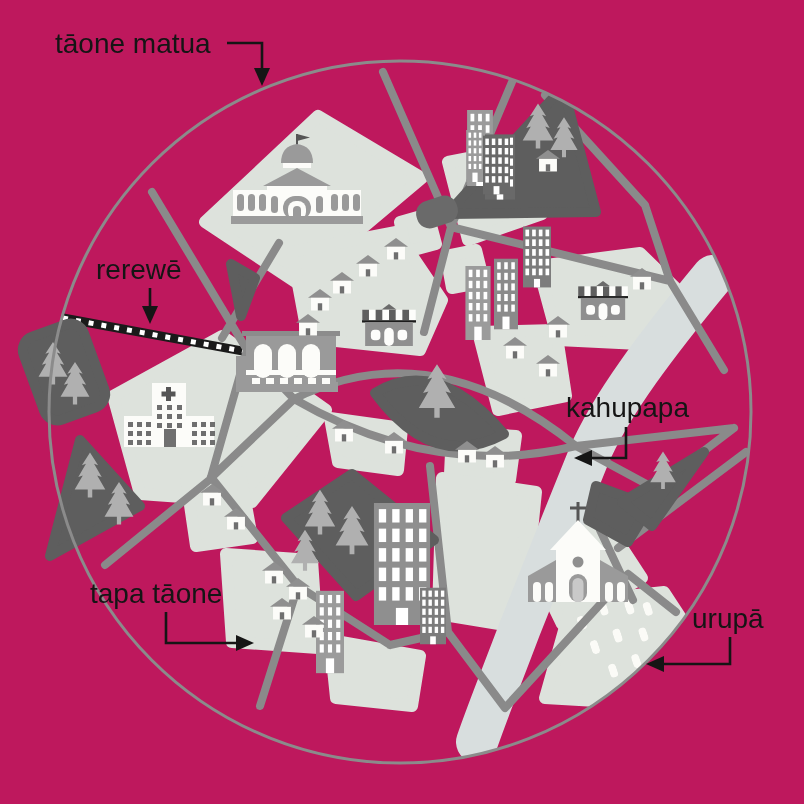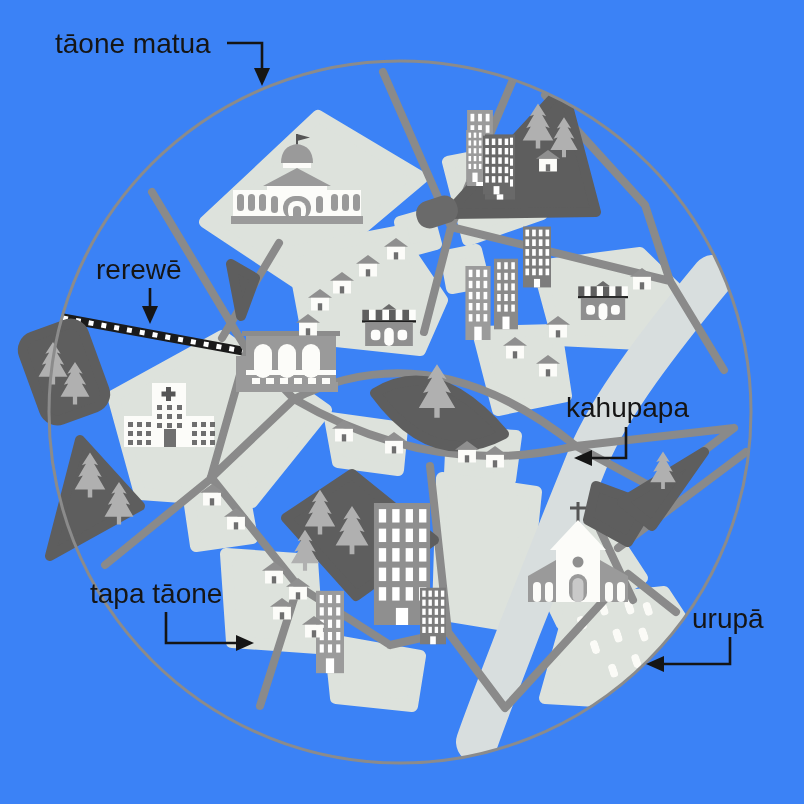--- a/index.html
+++ b/index.html
@@ -1,16 +1,16 @@
 <!DOCTYPE html>
 <html style="--c-outline: #8b8b8b; --c-road: #8a8a8a; --c-block: #dde2dc; --c-river: #d8dede; --c-park: #5e5e5e; --c-pond: #6a6a6a; --c-building_light: #9b9b9b; --c-building_mid: #8a8a8a; --c-building_dark: #696969; --c-building_white: #fcfcf9; --c-tree: #b0b0b0; --c-railway: #1a1a1a; --c-label: #151515;"><head>
 <meta charset="utf-8">
 <style>
   html,body{margin:0;padding:0;background:#fff;}
-  .stage{position:relative;width:804px;height:804px;background:#3b82f6;overflow:hidden;}
+  .stage{position:relative;width:804px;height:804px;background:#be185d;overflow:hidden;}
   svg{display:block;}
   .blk{fill:var(--c-block,#dde2dc);stroke:var(--c-block,#dde2dc);stroke-width:12;stroke-linejoin:round;}
   .park{fill:var(--c-park,#5e5e5e);stroke:var(--c-park,#5e5e5e);stroke-width:10;stroke-linejoin:round;}
   .road{fill:none;stroke:var(--c-road,#8a8a8a);stroke-width:8;stroke-linecap:round;}
   .river{fill:none;stroke:var(--c-river,#d8dede);stroke-width:42;stroke-linecap:round;}
   .boundary{fill:none;stroke:var(--c-outline,#8b8b8b);stroke-width:3;}
   .tree{color:var(--c-tree,#b0b0b0);}
   .lbl{font-family:"Liberation Sans",sans-serif;font-size:28px;fill:var(--c-label,#151515);}
   .arrow{stroke:var(--c-label,#151515);stroke-width:2.6;fill:none;}
   .ah{fill:var(--c-label,#151515);stroke:none;}

